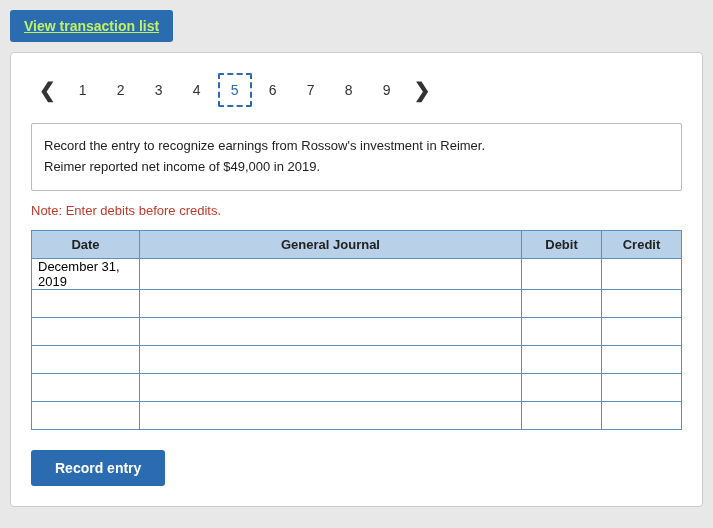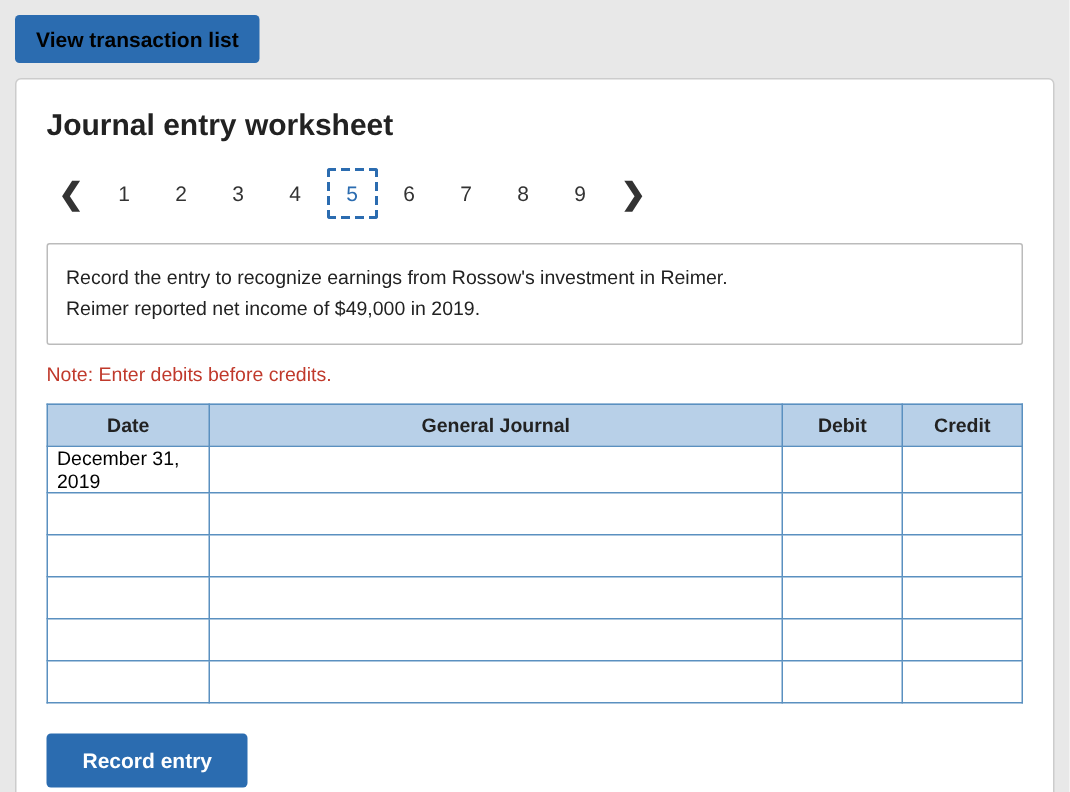--- a/index.html
+++ b/index.html
@@ -11,27 +11,28 @@
       min-height: 528px;
       padding: 10px;
     }
 
     .top-bar {
       margin-bottom: 10px;
     }
 
     .view-transaction-btn {
       background: #2b6cb0;
-      color: #000000;
+      color: #bef264;
       border: none;
       padding: 8px 14px;
       font-size: 14px;
       cursor: pointer;
       border-radius: 3px;
       font-weight: bold;
+      text-decoration: underline;
     }
 
     .main-panel {
       background: white;
       border: 1px solid #ccc;
       border-radius: 4px;
       padding: 20px;
     }
 
     .worksheet-title {
@@ -155,21 +156,20 @@
     .spacer { flex: 1; }
   </style>
 </head>
 <body>
 
 <div class="top-bar">
   <button class="view-transaction-btn">View transaction list</button>
 </div>
 
 <div class="main-panel">
-  <div class="worksheet-title">Journal entry worksheet</div>
 
   <div class="pagination">
     <button class="page-arrow">❮</button>
     <span class="page-num">1</span>
     <span class="page-num">2</span>
     <span class="page-num">3</span>
     <span class="page-num">4</span>
     <span class="page-num active">5</span>
     <span class="page-num">6</span>
     <span class="page-num">7</span>

